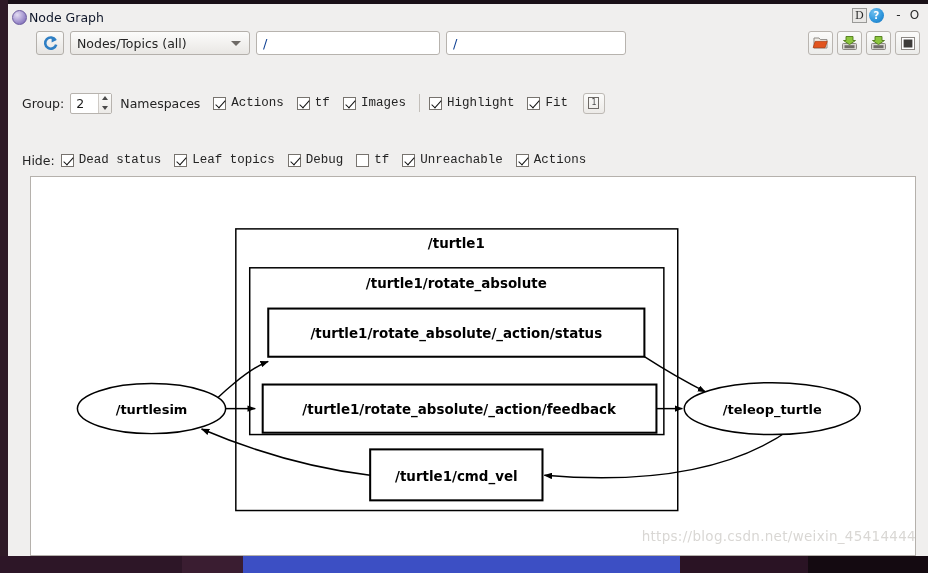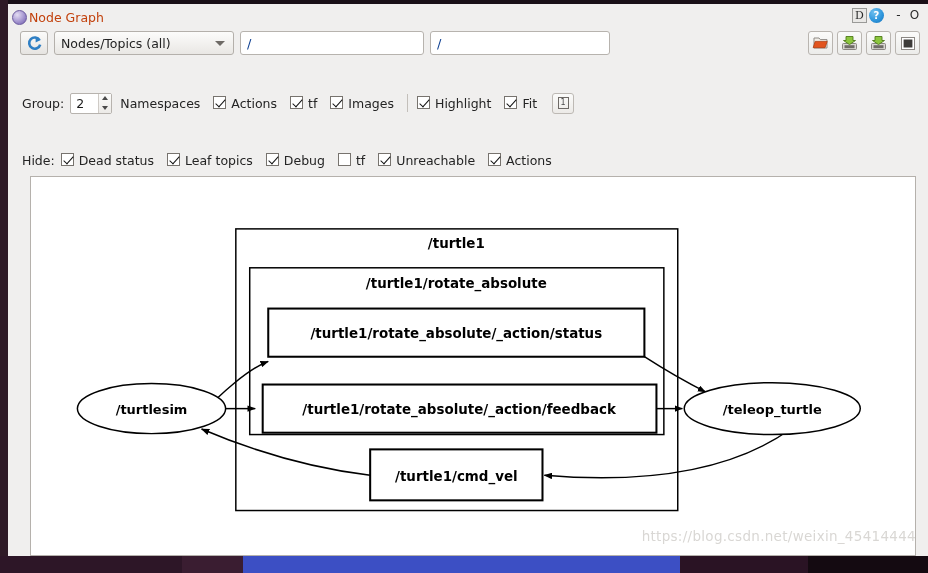--- a/index.html
+++ b/index.html
@@ -43,21 +43,21 @@
   #app-icon {
     width: 15px; height: 15px;
     border-radius: 50%;
     background: radial-gradient(circle at 33% 30%, #e3dcf2 0%, #b3a6d8 42%, #8b7ac0 75%, #6b5a9e 100%);
     border: 1px solid #6b5a9e;
     flex: 0 0 auto;
     margin-right: 2px;
   }
   #window-title {
     font-size: 12.5px;
-    color: #c2410c;
+    color: #0f172a;
     line-height: 16px;
     text-align: center;
   }
   #titlebar-right {
     position: absolute;
     right: 6px; top: 4px;
     display: flex;
     align-items: center;
     gap: 1px;
   }
@@ -93,20 +93,21 @@
 
   
   #toolbar-row1 {
     height: 30px;
     display: flex;
     align-items: center;
     padding: 0 6px 0 12px;
     gap: 6px;
     flex: 0 0 auto;
     position: relative;
+    margin-left: 16px;
   }
   .btn-square {
     width: 28px; height: 24px;
     background: linear-gradient(#fbfbfa, #e6e4e1);
     border: 1px solid #b4b0ab;
     border-radius: 3px;
     display: flex; align-items: center; justify-content: center;
     flex: 0 0 auto;
   }
   .combo {
@@ -199,23 +200,24 @@
   .spin-up, .spin-dn {
     width: 0; height: 0;
     border-left: 3px solid transparent;
     border-right: 3px solid transparent;
   }
   .spin-up { border-bottom: 4px solid #4a4a4a; }
   .spin-dn { border-top: 4px solid #4a4a4a; }
 
   .chk-wrap {
     display: flex;
-    align-items: flex-start;
+    align-items: flex-end;
     margin-right: 13px;
     white-space: nowrap;
+    font-family: Liberation Mono, monospace;
   }
   .chk-box {
     width: 13px; height: 13px;
     border: 1px solid #77736e;
     background: #ffffff;
     margin-right: 5px;
     position: relative;
     flex: 0 0 auto;
   }
   .chk-box.checked::after {

